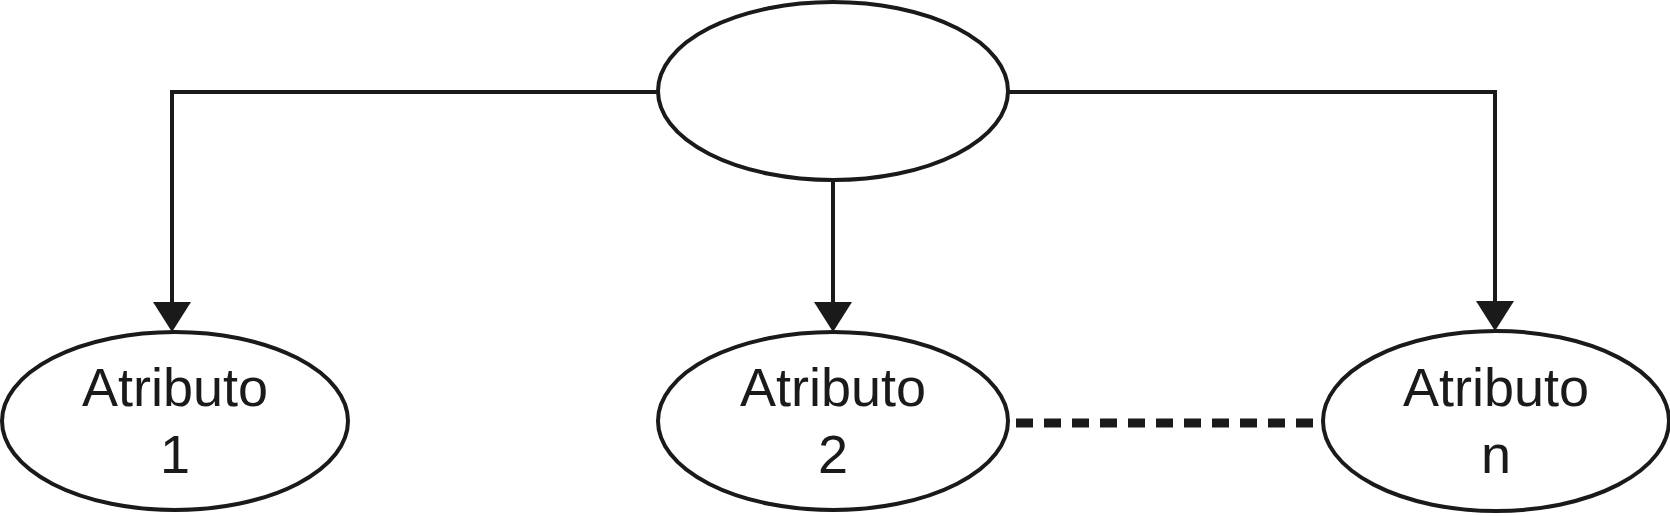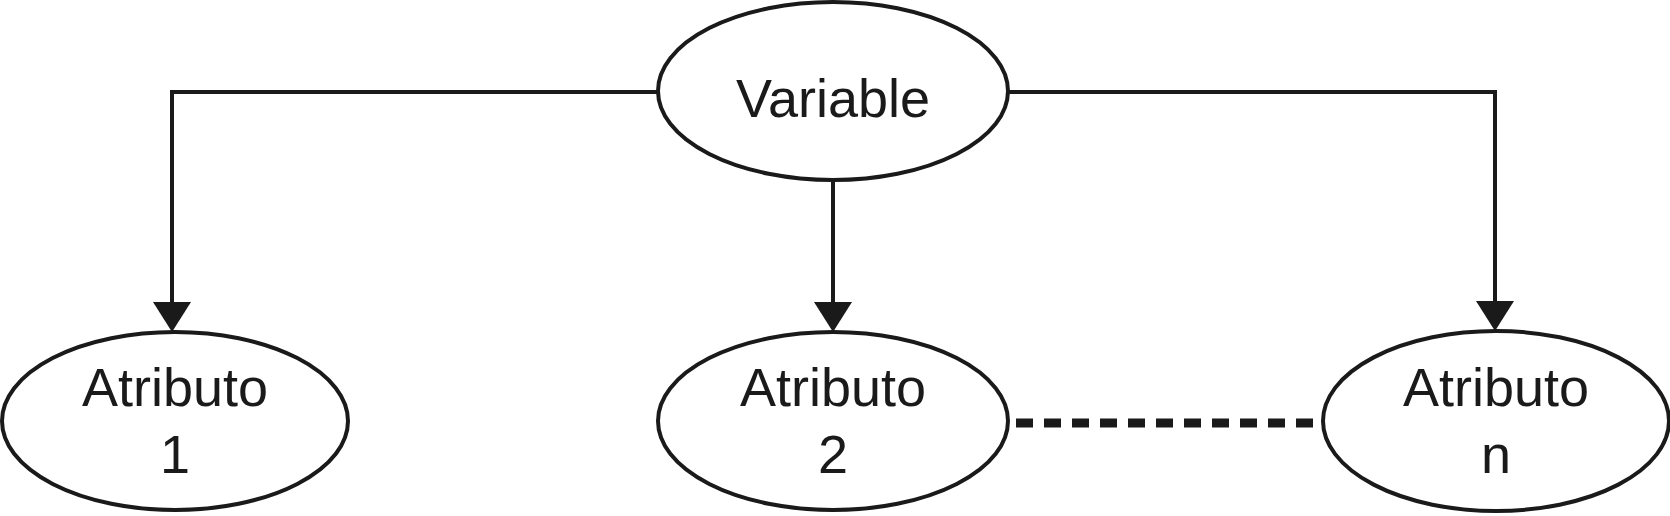--- a/index.html
+++ b/index.html
@@ -80,21 +80,20 @@
 
     <line class="ellipsis-line" x1="1016" y1="423" x2="1314" y2="423"></line>
 
     <ellipse class="node-outline" cx="833" cy="91" rx="175" ry="89"></ellipse>
     <ellipse class="node-outline" cx="175" cy="421" rx="173" ry="89"></ellipse>
     <ellipse class="node-outline" cx="833" cy="421" rx="175" ry="89"></ellipse>
     <ellipse class="node-outline" cx="1496" cy="421" rx="173" ry="90"></ellipse>
   </svg>
 
   <div class="node-label label-class">
-    <span>Variable</span>
   </div>
 
   <div class="node-label label-attr1">
     <span>Atributo</span>
     <span>1</span>
   </div>
 
   <div class="node-label label-attr2">
     <span>Atributo</span>
     <span>2</span>

